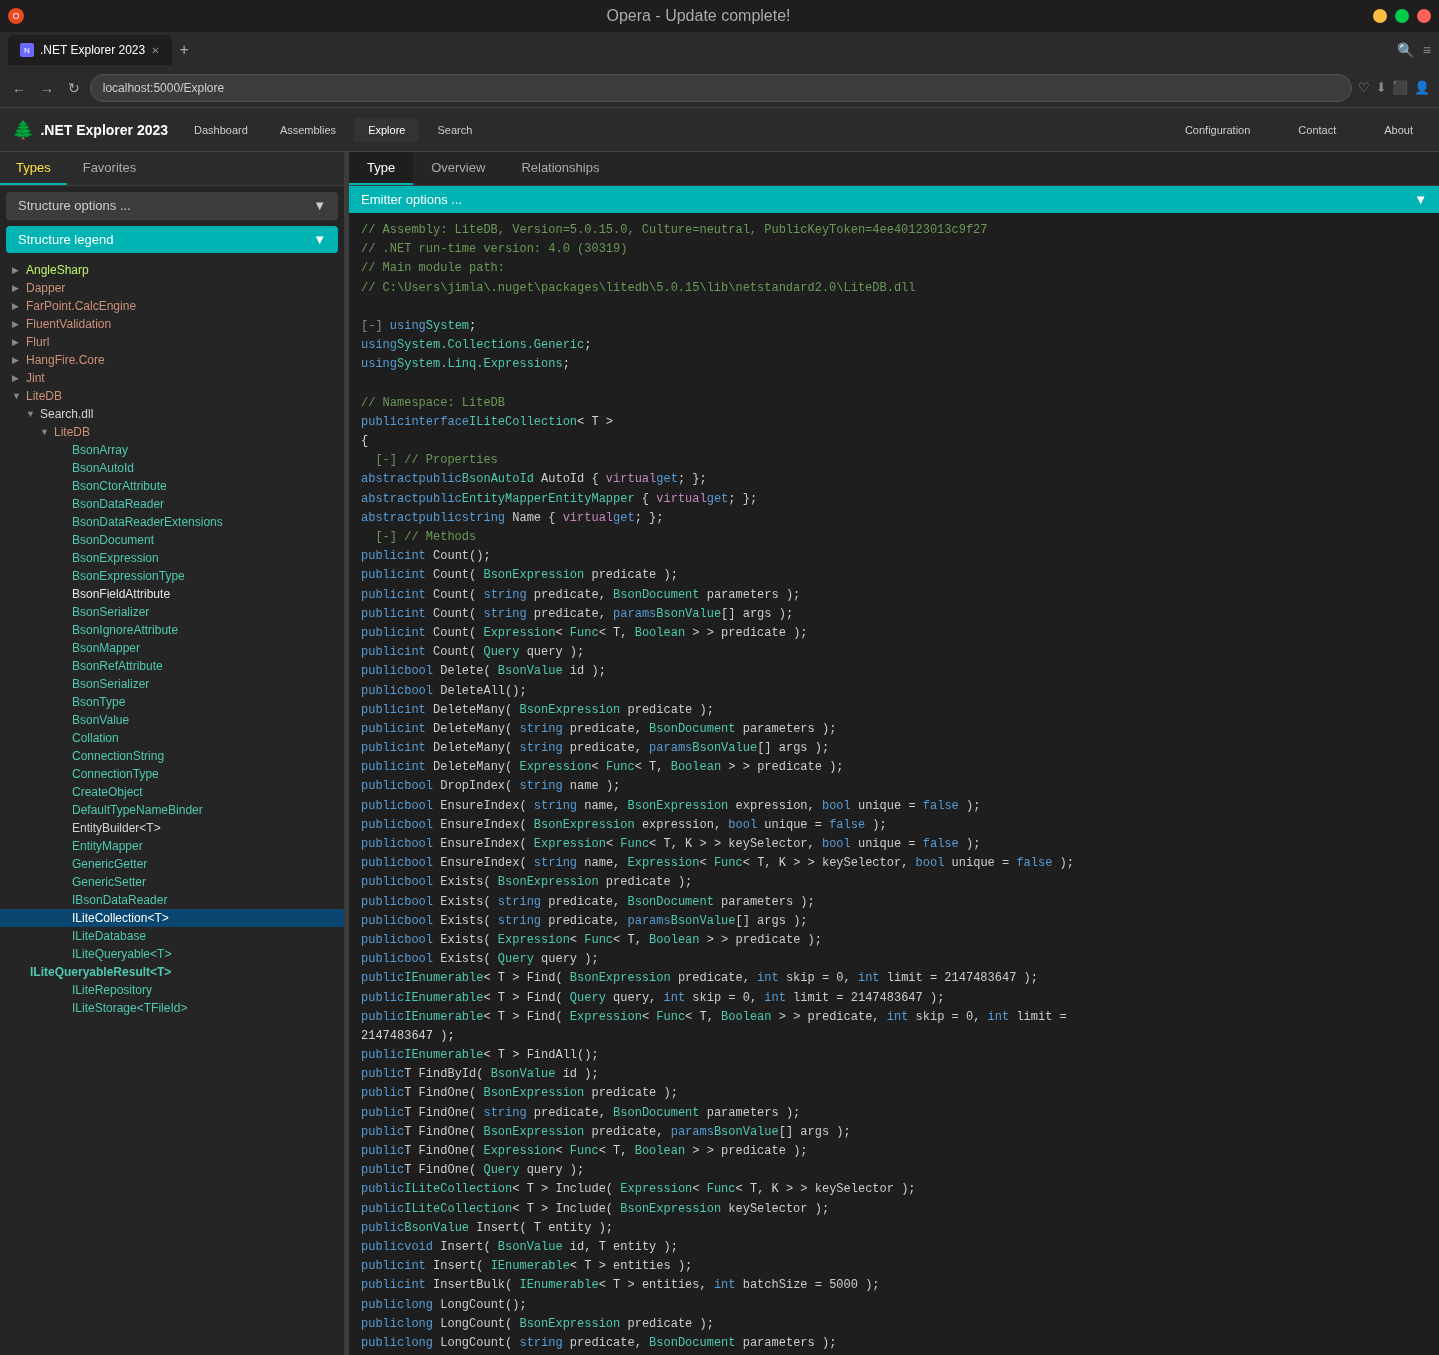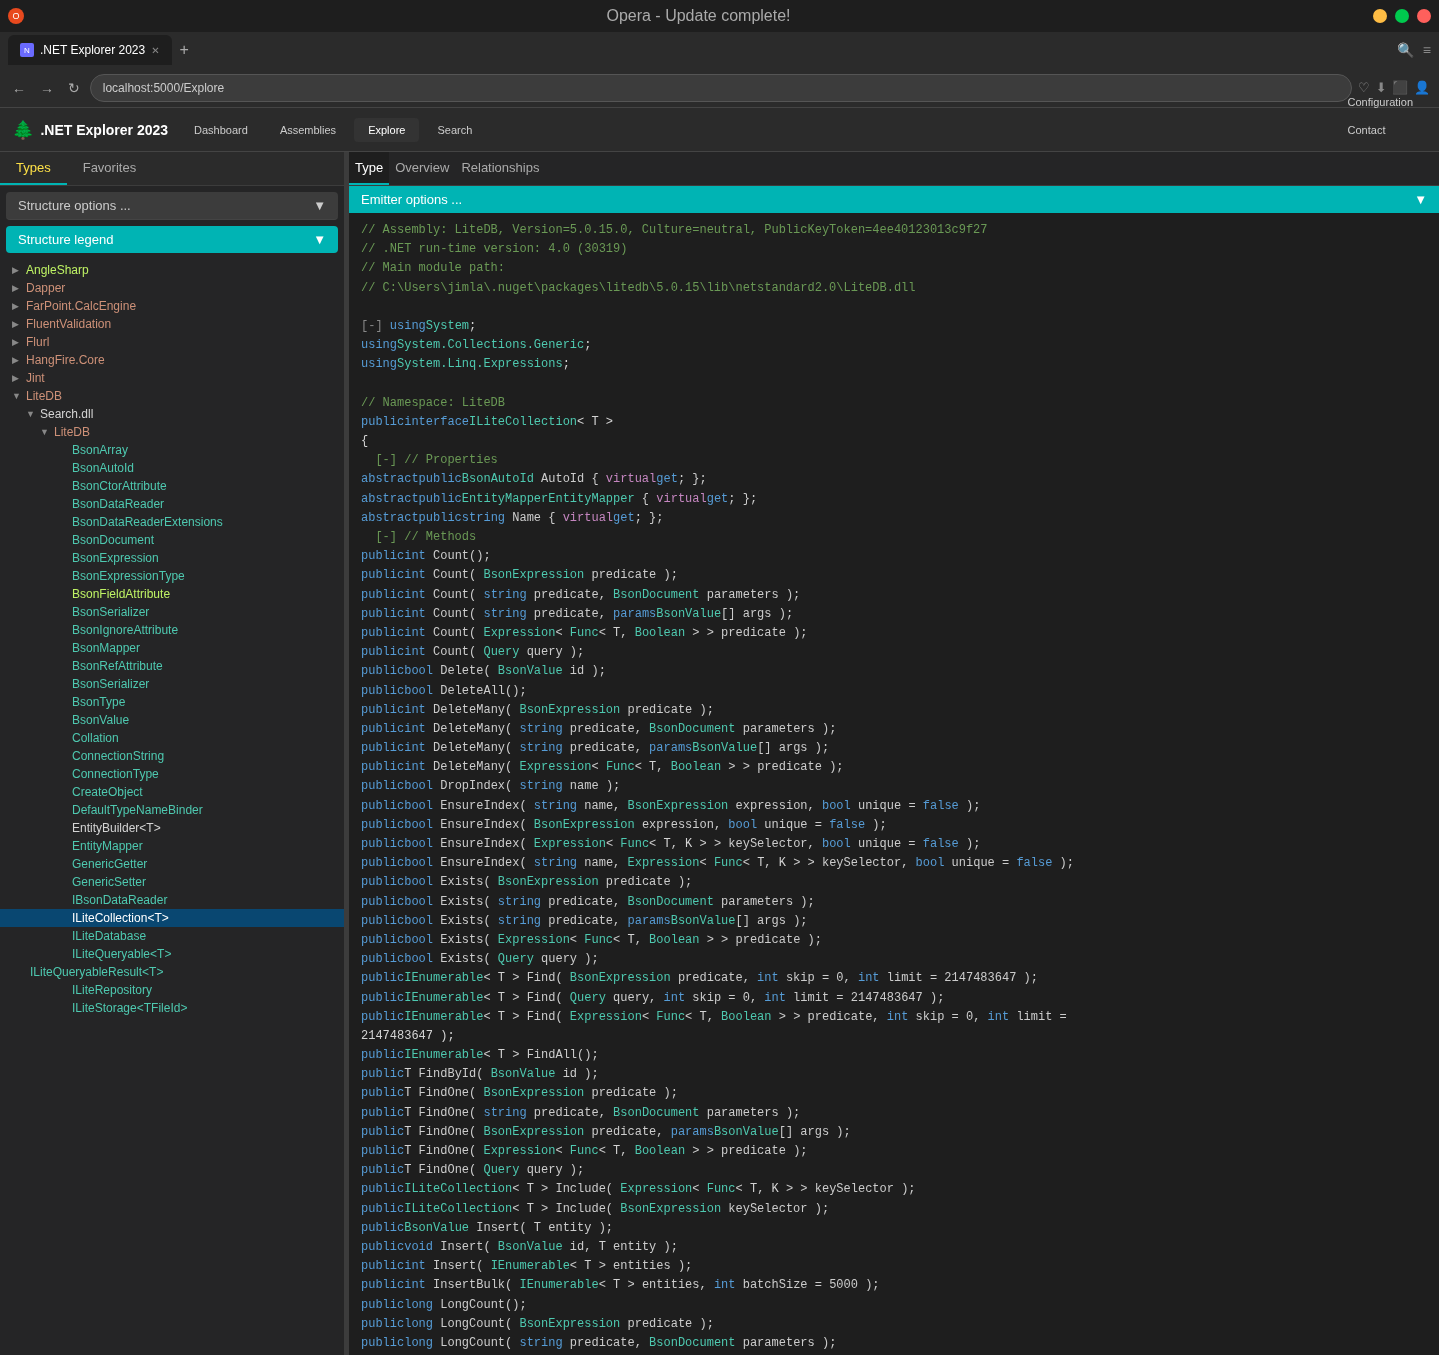--- a/index.html
+++ b/index.html
@@ -28,41 +28,41 @@
     .address-icons { display: flex; gap: 6px; align-items: center; }
     .addr-icon { color: #888; font-size: 13px; cursor: pointer; }
 
     
     .app-nav { display: flex; align-items: center; background: #2b2b2b; height: 44px; border-bottom: 1px solid #444; padding: 0 12px; gap: 4px; }
     .app-logo { display: flex; align-items: center; gap: 6px; color: #fff; font-size: 14px; font-weight: bold; margin-right: 8px; }
     .app-logo-icon { color: #4ec94e; font-size: 18px; }
     .nav-item { padding: 6px 14px; border-radius: 4px; cursor: pointer; color: #ccc; font-size: 11px; }
     .nav-item.active { background: #3c3c3c; color: #fff; }
     .nav-item.explore { background: #333; color: #fff; }
-    .nav-right { margin-left: auto; display: flex; gap: 4px; flex-direction: column; }
+    .nav-right { margin-left: auto; display: flex; gap: 20px; }
 
     
     .main-layout { display: flex; height: calc(1355px - 152px); }
 
     
     .sidebar { width: 345px; min-width: 345px; background: #252526; border-right: 1px solid #3c3c3c; display: flex; flex-direction: column; overflow: hidden; }
     .sidebar-tabs { display: flex; background: #2b2b2b; border-bottom: 1px solid #3c3c3c; }
     .sidebar-tab { padding: 8px 16px; cursor: pointer; font-size: 13px; color: #aaa; border-bottom: 2px solid transparent; }
     .sidebar-tab.active { color: #fde047; border-bottom: 2px solid #00b4b4; }
     .sidebar-dropdown { display: flex; align-items: center; justify-content: space-between; background: #3c3c3c; padding: 6px 12px; cursor: pointer; color: #ccc; border-bottom: 1px solid #444; margin: 6px; border-radius: 4px; }
     .legend-header { display: flex; align-items: center; justify-content: space-between; background: #00b4b4; padding: 6px 12px; cursor: pointer; color: #fff; margin: 0 6px 4px 6px; border-radius: 4px; }
     .tree-list { overflow-y: auto; flex: 1; padding: 4px 0; }
     .tree-item { display: flex; align-items: center; padding: 2px 8px 2px 12px; cursor: pointer; color: #ccc; font-size: 12px; gap: 4px; }
     .tree-item.selected { background: #094771; color: #fff; }
     .tree-item .arrow { color: #888; font-size: 9px; width: 10px; }
 
     
     .content { flex: 1; background: #1e1e1e; display: flex; flex-direction: column; overflow: hidden; }
     .content-tabs { display: flex; background: #252526; border-bottom: 1px solid #3c3c3c; }
-    .content-tab { padding: 8px 6px; cursor: pointer; font-size: 13px; color: #aaa; border-bottom: 2px solid transparent; }
+    .content-tab { padding: 8px 18px; cursor: pointer; font-size: 13px; color: #aaa; border-bottom: 2px solid transparent; }
     .content-tab.active { color: #fff; border-bottom: 2px solid #00b4b4; background: #1e1e1e; }
     .emitter-bar { display: flex; align-items: center; justify-content: space-between; background: #00b4b4; padding: 6px 12px; cursor: pointer; color: #fff; }
     .code-area { flex: 1; overflow-y: auto; padding: 8px 12px; font-family: 'Consolas', 'Courier New', monospace; font-size: 12px; line-height: 1.5; background: #1e1e1e; }
     .code-area::-webkit-scrollbar { width: 8px; }
     .code-area::-webkit-scrollbar-track { background: #2b2b2b; }
     .code-area::-webkit-scrollbar-thumb { background: #555; border-radius: 4px; }
 
     .code-line { display: flex; white-space: pre; }
 
     
@@ -210,21 +210,21 @@
         <div class="tree-item" style="padding-left: 54px;">
           <span style="display: inline-block; width: 14px;"></span>
           <span style="color: rgb(78, 201, 176);">BsonExpression</span>
         </div>
         <div class="tree-item" style="padding-left: 54px;">
           <span style="display: inline-block; width: 14px;"></span>
           <span style="color: rgb(78, 201, 176);">BsonExpressionType</span>
         </div>
         <div class="tree-item" style="padding-left: 54px;">
           <span style="display: inline-block; width: 14px;"></span>
-          <span style="color: #bef264;">BsonFieldAttribute</span>
+          <span style="color: #e5e5e5;">BsonFieldAttribute</span>
         </div>
         <div class="tree-item" style="padding-left: 54px;">
           <span style="display: inline-block; width: 14px;"></span>
           <span style="color: rgb(78, 201, 176);">BsonSerializer</span>
         </div>
         <div class="tree-item" style="padding-left: 54px;">
           <span style="display: inline-block; width: 14px;"></span>
           <span style="color: rgb(78, 201, 176);">BsonIgnoreAttribute</span>
         </div>
         <div class="tree-item" style="padding-left: 54px;">
@@ -292,21 +292,21 @@
           <span style="color: rgb(255, 255, 255);">ILiteCollection&lt;T&gt;</span>
         </div>
         <div class="tree-item" style="padding-left: 54px;">
           <span style="display: inline-block; width: 14px;"></span>
           <span style="color: rgb(78, 201, 176);">ILiteDatabase</span>
         </div>
         <div class="tree-item" style="padding-left: 54px;">
           <span style="display: inline-block; width: 14px;"></span>
           <span style="color: rgb(78, 201, 176);">ILiteQueryable&lt;T&gt;</span>
         </div>
-        <div class="tree-item" style="">
+        <div class="tree-item" style=" font-weight: bold;">
           <span style="display: inline-block; width: 14px;"></span>
           <span style="color: rgb(78, 201, 176);">ILiteQueryableResult&lt;T&gt;</span>
         </div>
         <div class="tree-item" style="padding-left: 54px;">
           <span style="display: inline-block; width: 14px;"></span>
           <span style="color: rgb(78, 201, 176);">ILiteRepository</span>
         </div>
         <div class="tree-item" style="padding-left: 54px;">
           <span style="display: inline-block; width: 14px;"></span>
           <span style="color: rgb(78, 201, 176);">ILiteStorage&lt;TFileId&gt;</span>

